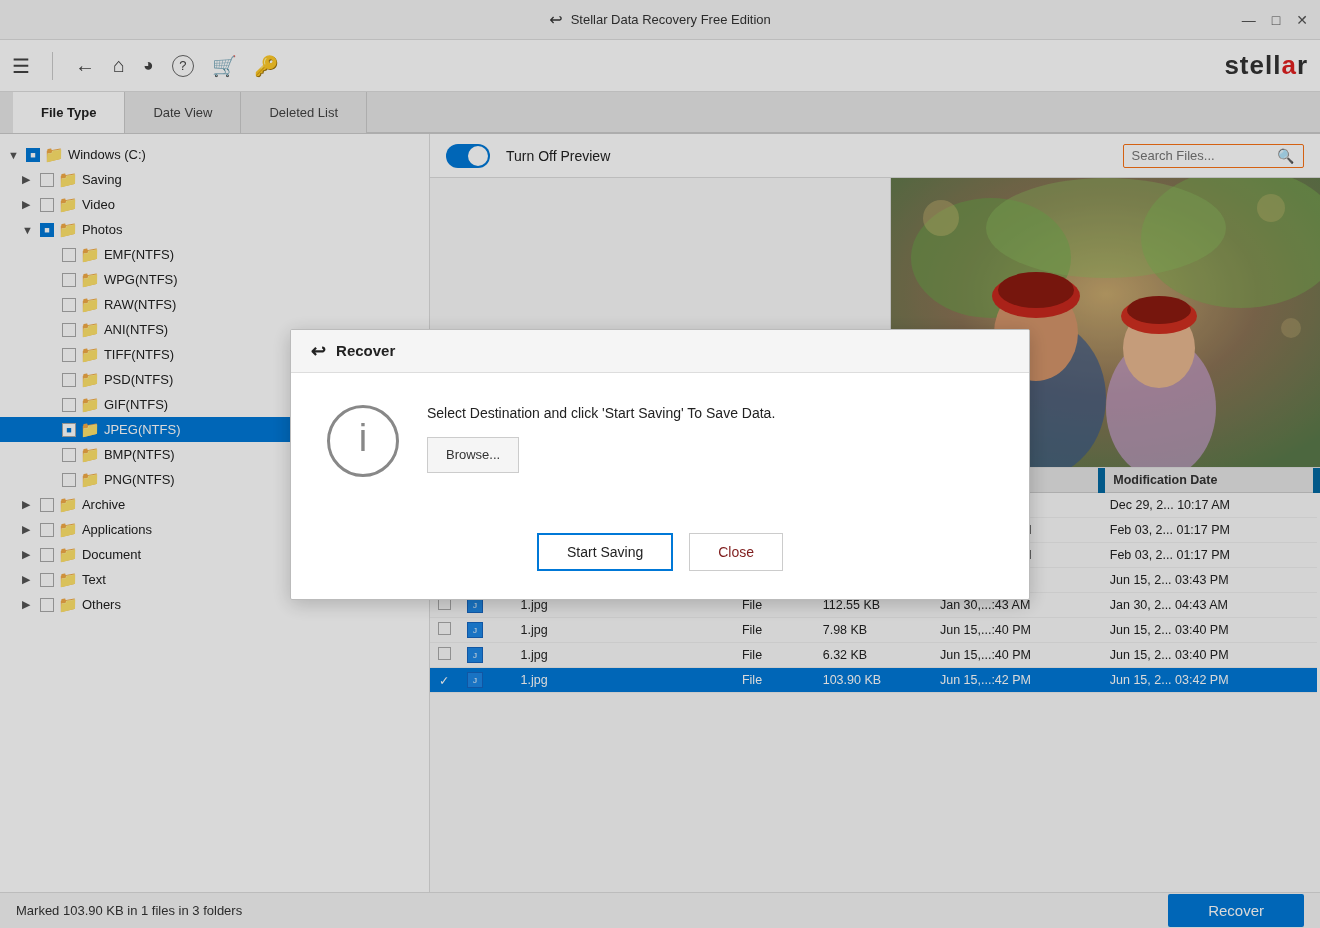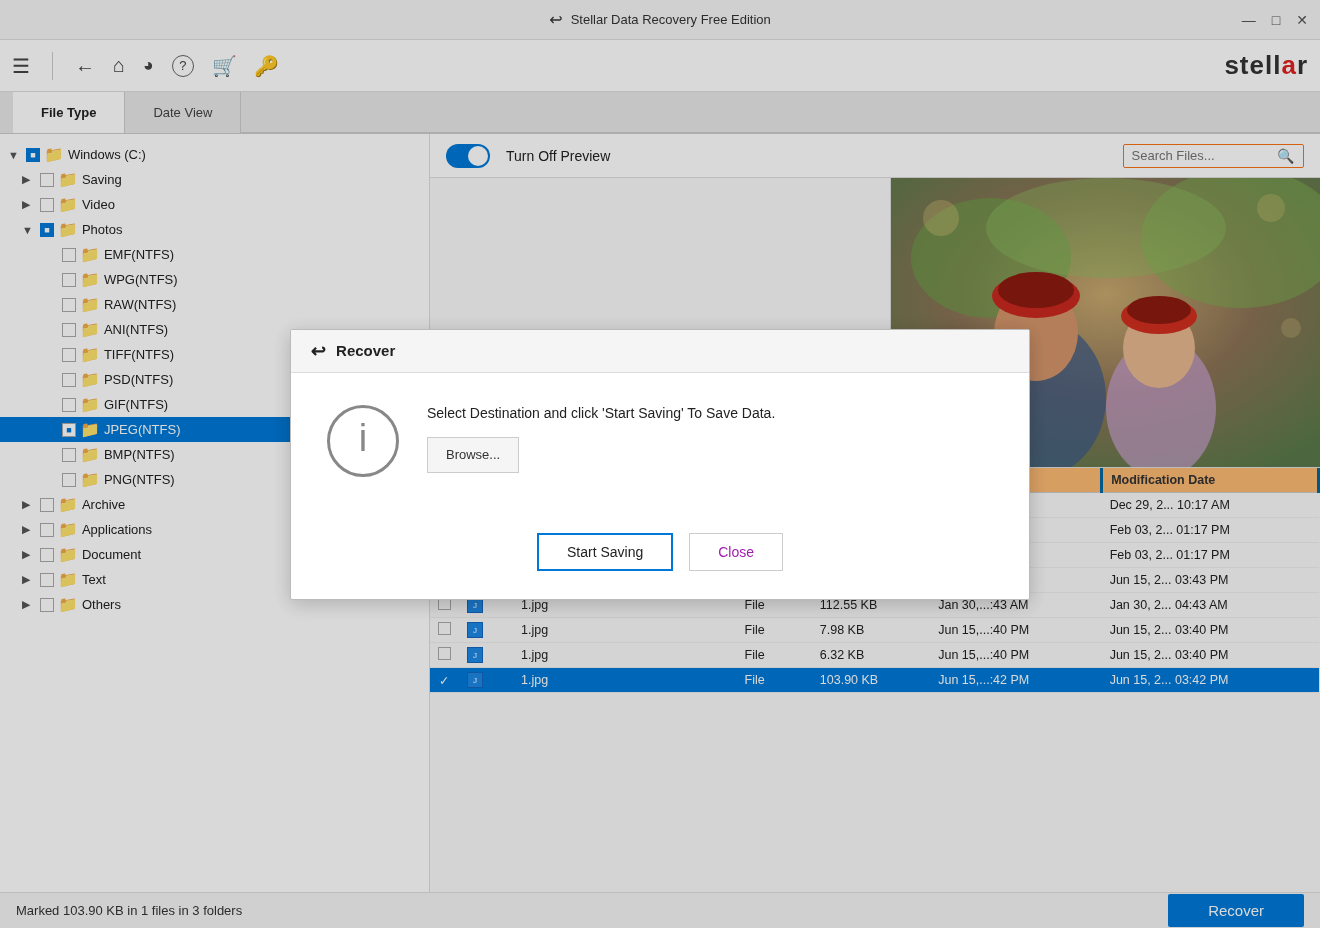--- a/index.html
+++ b/index.html
@@ -126,21 +126,21 @@
       border-radius: 2px; padding: 3px 8px; gap: 6px;
     }
     .search-box input {
       border: none; outline: none; font-size: 13px; color: #555; width: 140px; background: transparent;
     }
 
     
     .file-table-wrap { flex: 1; overflow-y: auto; }
     .file-table { width: 100%; border-collapse: collapse; font-size: 12.5px; }
     .file-table th {
-      background: #fdba74; border-bottom: 1px solid #ccc; border-right: 3px solid #0369a1;
+      background: #e5e5e5; border-bottom: 1px solid #ccc; border-right: 7px solid #0369a1;
       padding: 5px 8px; text-align: left; font-weight: 600; color: #333; position: sticky; top: 0;
     }
     .file-table td { padding: 4px 8px; border-bottom: 1px solid #eee; color: #222; }
     .file-table tr.selected td { background: #0078d7; color: #fff; }
     .file-table td:first-child { width: 24px; }
     .file-table td .file-checkbox { width: 13px; height: 13px; border: 1px solid #aaa; display: inline-block; }
     .file-table td .file-checkbox.checked { background: #0078d7; border-color: #0078d7; }
     .img-icon { display: inline-block; width: 16px; height: 16px; background: #1e88e5; border: 1px solid #1565c0; font-size: 8px; color: #fff; text-align: center; line-height: 16px; margin-right: 2px; }
 
     
@@ -224,21 +224,21 @@
       padding: 24px 36px 28px;
     }
     .start-saving-btn {
       height: 38px; padding: 0 28px;
       background: #fff; border: 2px solid #0078d7;
       color: #222; font-size: 14px; cursor: pointer;
     }
     .close-btn {
       height: 38px; padding: 0 28px;
       background: #fff; border: 1px solid #ccc;
-      color: #a21caf; font-size: 14px; cursor: pointer;
+      color: #7f1d1d; font-size: 14px; cursor: pointer;
     }
 
     
     ::-webkit-scrollbar { width: 6px; height: 6px; }
     ::-webkit-scrollbar-thumb { background: #bbb; border-radius: 3px; }
   </style>
 </head>
 <body>
 
 <div class="title-bar">
@@ -267,20 +267,23 @@
     stell<span class="red">a</span>r
   </div>
 </div>
 
 <div class="tab-bar">
   <div class="tab active">
     <span>File Type</span>
   </div>
   <div class="tab">
     <span>Date View</span>
+  </div>
+  <div class="tab">
+    <span>Deleted List</span>
   </div>
   <div class="tab-spacer"></div>
 </div>
 
 <div class="main-layout">
 
   <div class="sidebar">
 
     <div class="tree-item">
       <span class="arrow">▼</span>

